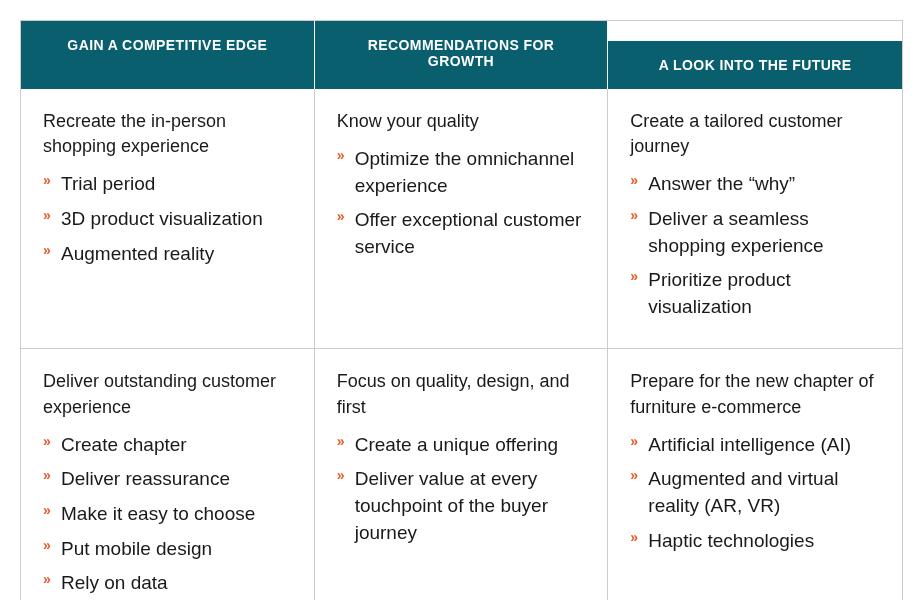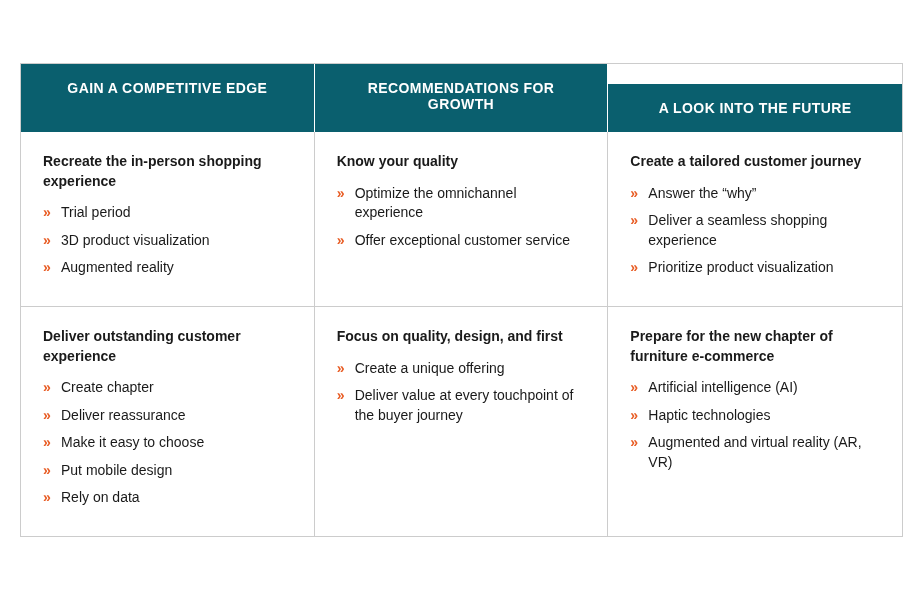--- a/index.html
+++ b/index.html
@@ -50,32 +50,32 @@
     .body-cell:nth-child(3),
     .body-cell:nth-child(6) {
       border-right: none;
     }
     .body-cell:nth-child(4),
     .body-cell:nth-child(5),
     .body-cell:nth-child(6) {
       border-bottom: none;
     }
     .cell-title {
-      font-weight: bold;
-      font-size: 14px;
+      font-weight: normal;
+      font-size: 18px;
       color: #1a1a1a;
       margin-bottom: 12px;
       line-height: 1.4;
     }
     .cell-list {
       list-style: none;
       padding: 0;
     }
     .cell-list li {
-      font-size: 14px;
+      font-size: 19px;
       color: #1a1a1a;
       margin-bottom: 8px;
       padding-left: 18px;
       position: relative;
       line-height: 1.4;
     }
     .cell-list li::before {
       content: '\00BB';
       position: absolute;
       left: 0;
@@ -131,18 +131,18 @@
         <div class="cell-title">Focus on quality, design, and first</div>
         <ul class="cell-list">
           <li>Create a unique offering</li>
           <li>Deliver value at every touchpoint of the buyer journey</li>
         </ul>
       </div>
       <div class="body-cell">
         <div class="cell-title">Prepare for the new chapter of furniture e-commerce</div>
         <ul class="cell-list">
           <li>Artificial intelligence (AI)</li>
+          <li>Augmented and virtual reality (AR, VR)</li>
           <li>Haptic technologies</li>
-          <li>Augmented and virtual reality (AR, VR)</li>
         </ul>
       </div>
     </div>
 </div>
 
 </body></html>

